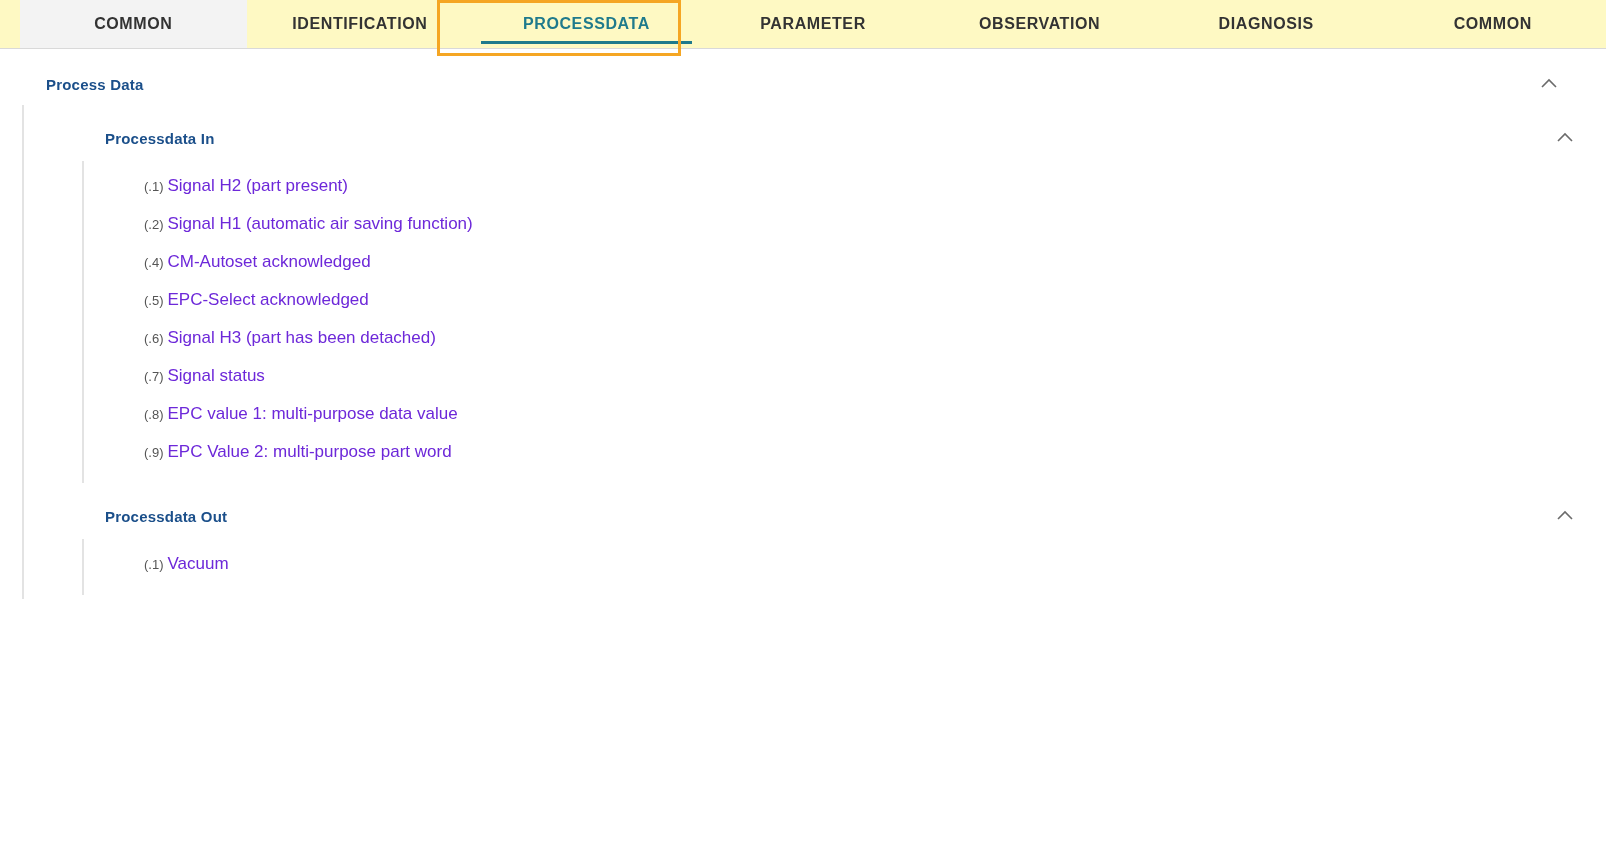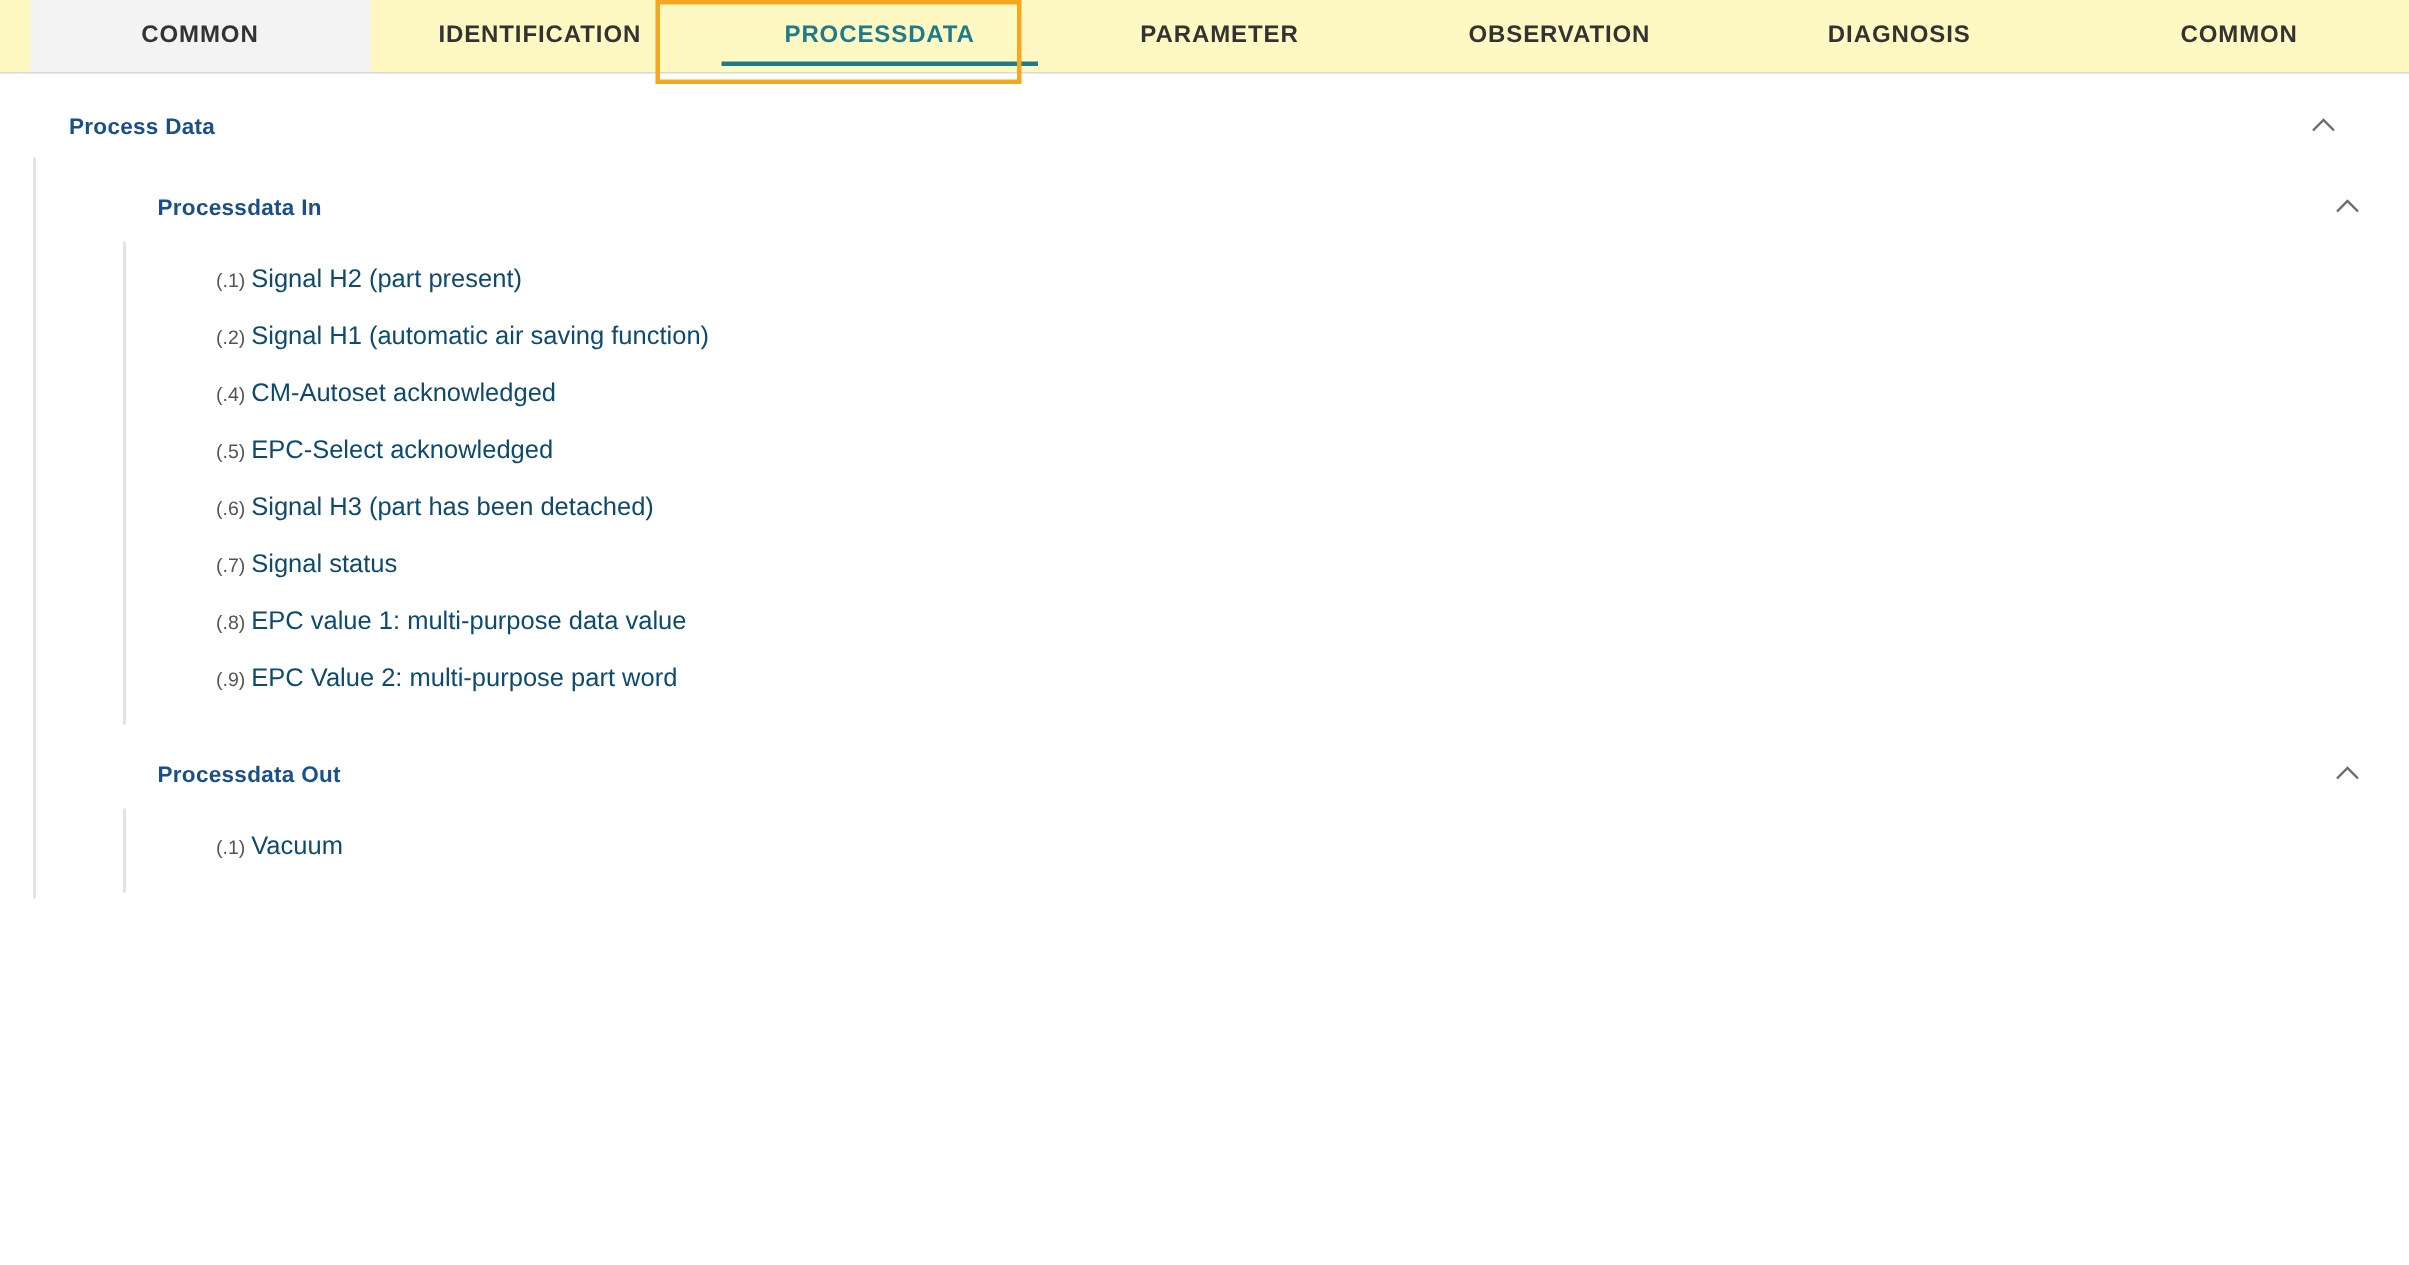--- a/index.html
+++ b/index.html
@@ -131,21 +131,21 @@
     color: #3b3b3b;
   }
   .item-index {
     font-size: 13px;
     color: #555555;
     margin-right: 4px;
     white-space: nowrap;
   }
   .item-label {
     font-size: 17px;
-    color: #0c4a6e;
+    color: #6d28d9;
     white-space: nowrap;
   }
 
   .chevron {
     width: 22px;
     height: 22px;
     display: inline-block;
     position: relative;
     cursor: pointer;
     flex: 0 0 auto;

